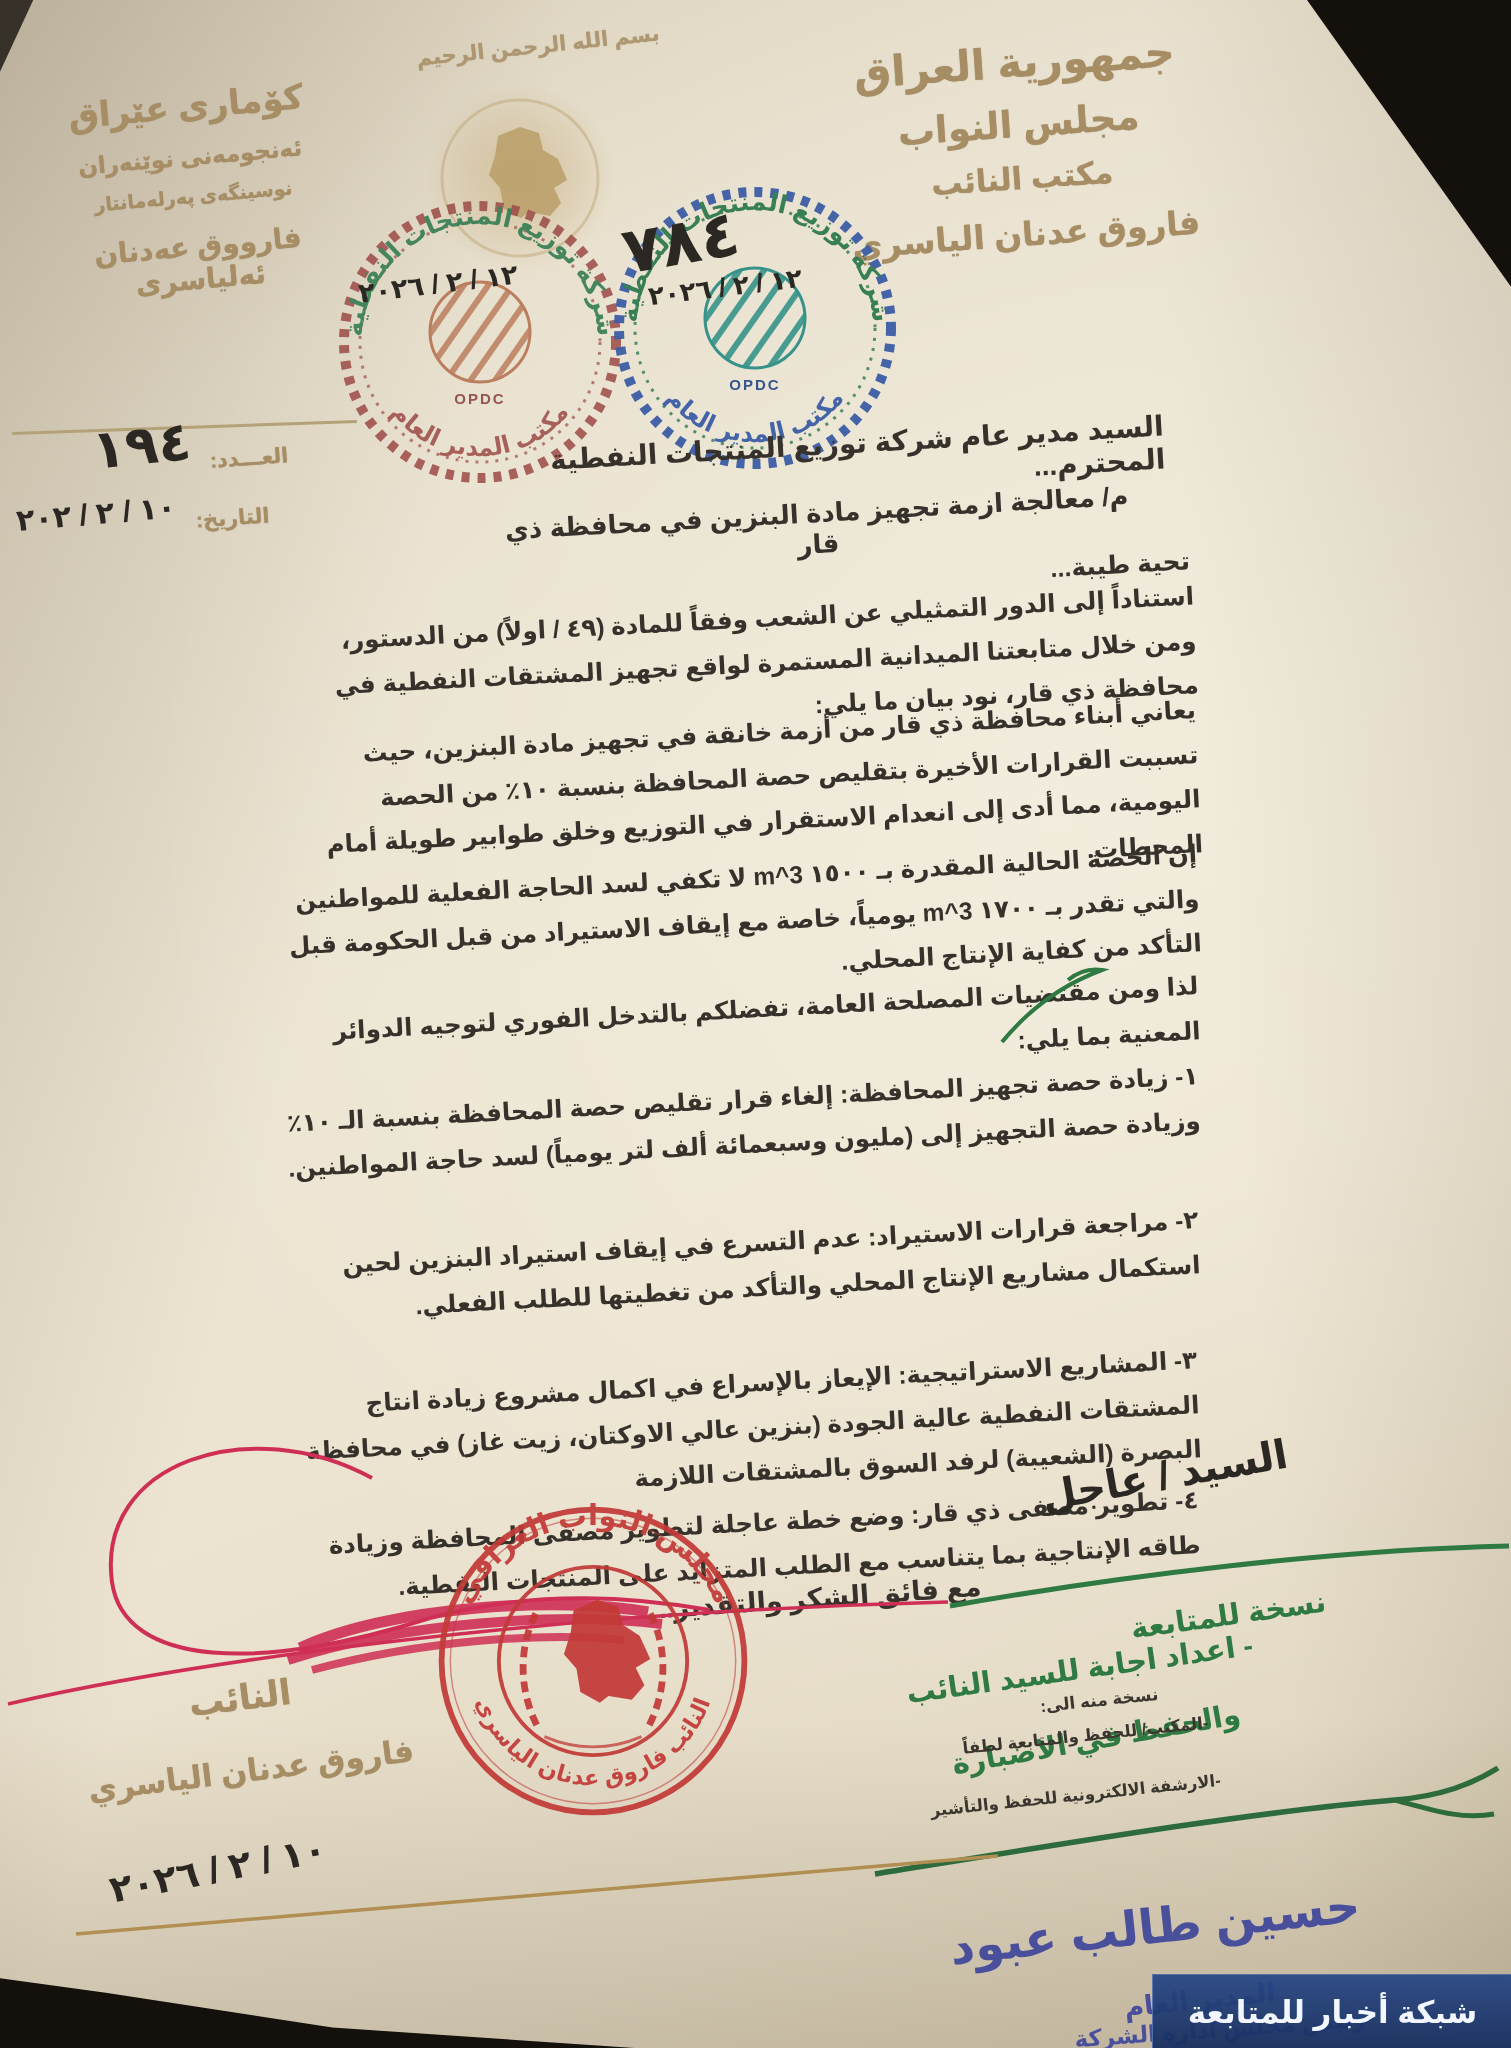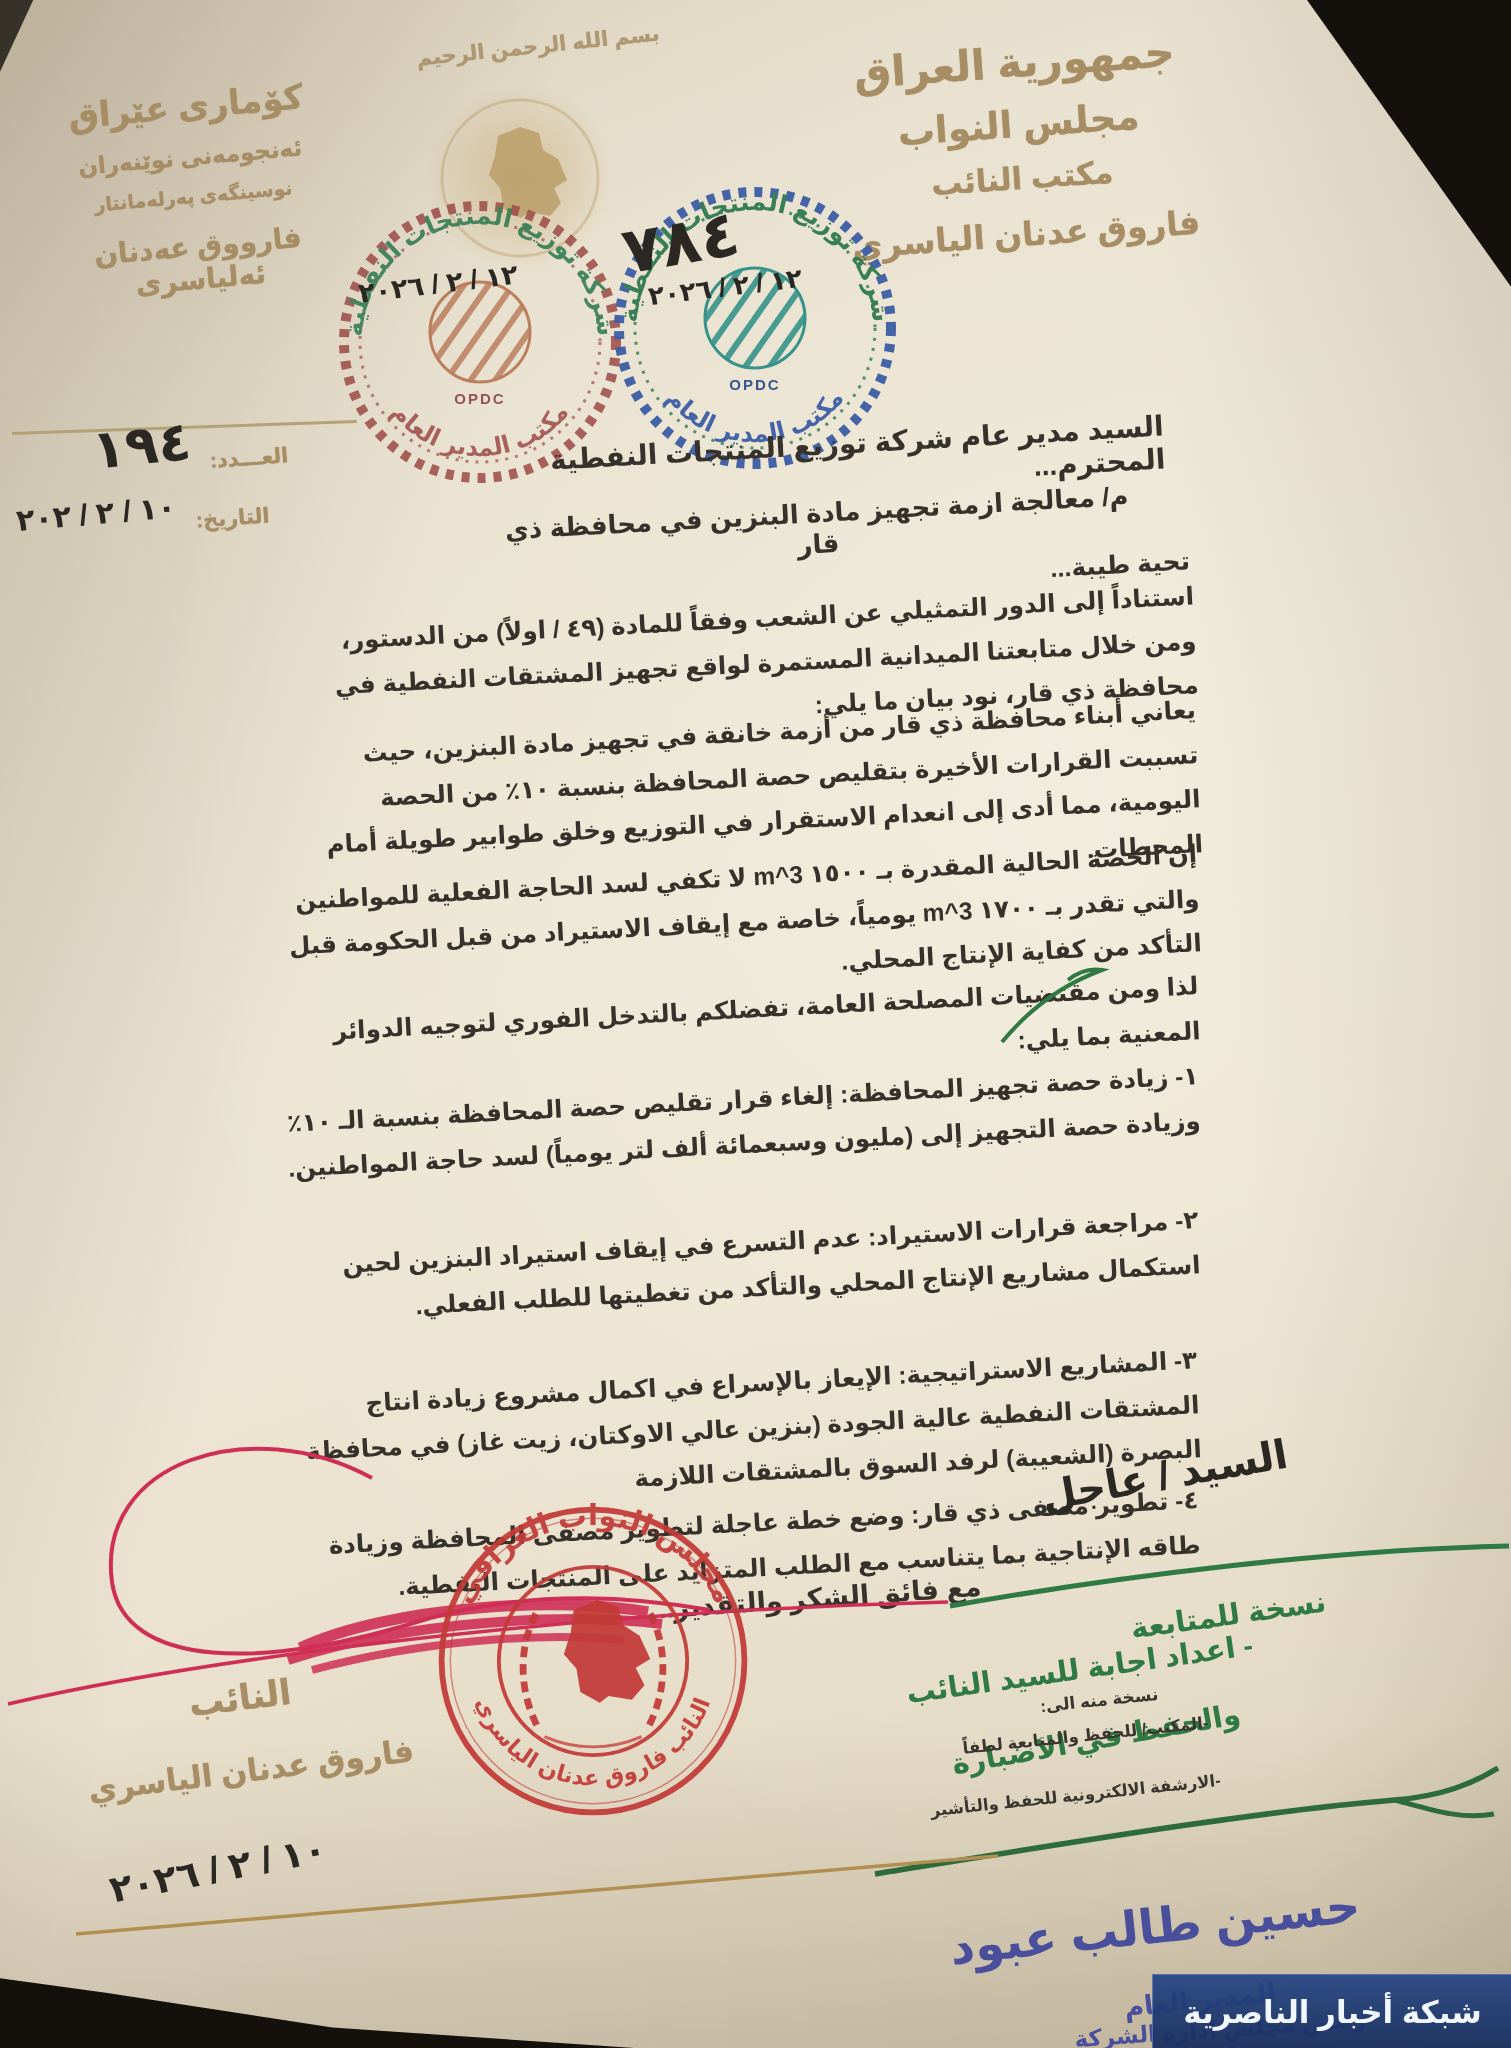--- a/index.html
+++ b/index.html
@@ -189,16 +189,16 @@
 
   <div class="abs" style="left:930px;top:1898px;width:450px;font-size:48px;font-weight:bold;color:#4a4f9c;text-align:center;transform:rotate(-6deg);letter-spacing:2px;">حسين طالب عبود</div>
   <div class="abs" style="left:1080px;top:1984px;width:240px;font-size:27px;font-weight:bold;color:#4a4f9c;text-align:center;transform:rotate(-6deg);">المدير العام</div>
   <div class="abs" style="left:1010px;top:2016px;width:420px;font-size:23px;font-weight:bold;color:#4a4f9c;text-align:center;transform:rotate(-4deg);">رئيس مجلس ادارة الشركة</div>
 
   <div class="abs dark-ov" style="left:0;top:0;width:100%;height:100%;clip-path:polygon(86.5% 0%, 100% 0%, 100% 14%);"></div>
   <div class="abs dark-ov" style="left:0;top:0;width:100%;height:100%;clip-path:polygon(0% 0%, 2.2% 0%, 0% 3.5%);opacity:.8;"></div>
   <div class="abs dark-ov" style="left:0;top:0;width:100%;height:100%;clip-path:polygon(0% 96.6%, 7% 97.3%, 22% 99%, 42% 100%, 0% 100%);"></div>
 
   <div id="watermark" class="abs" style="left:1152px;top:1974px;width:359px;height:74px;font-size:31px;">
-    <span>شبكة أخبار الناصرية</span>
+    <span>شبكة أخبار للمتابعة</span>
   </div>
 
 </div>
 
 </body></html>

